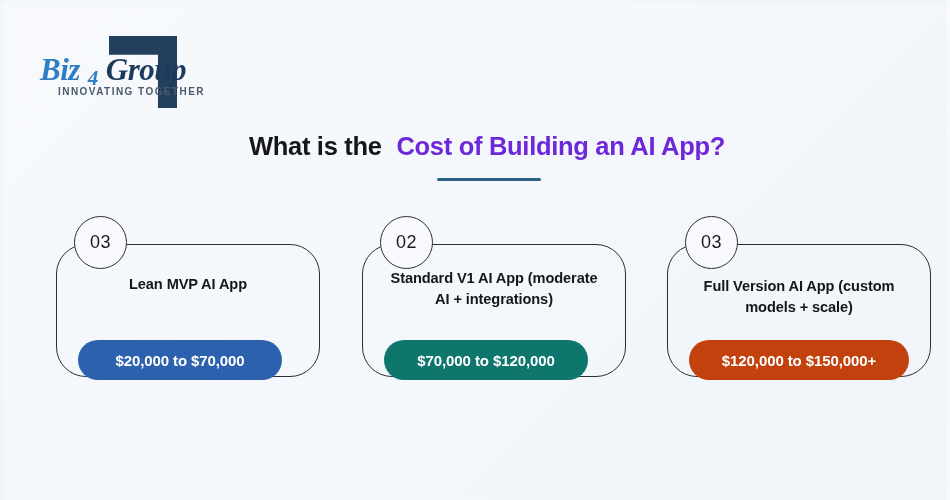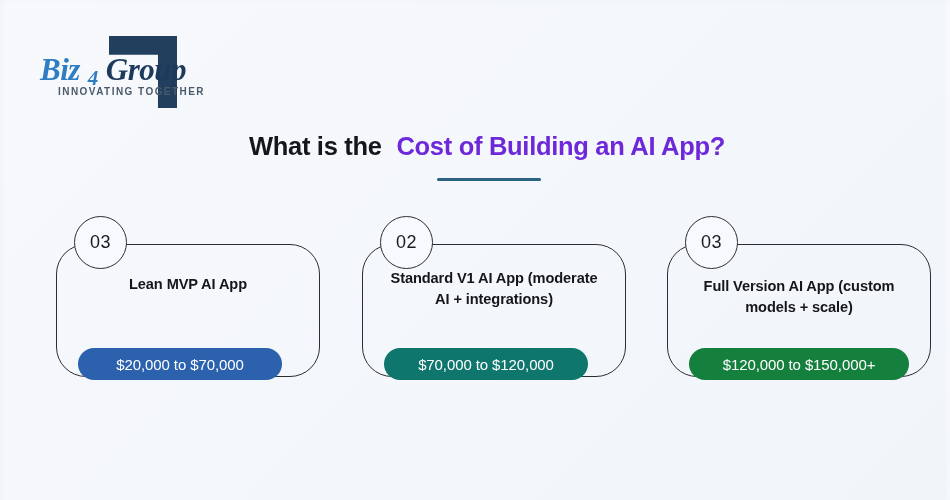--- a/index.html
+++ b/index.html
@@ -75,24 +75,24 @@
 
   .card-title {
     position:absolute; left:40px; top:62px; width:220px;
     font-size:14.6px; font-weight:700; line-height:1.42;
     color:#15161a; letter-spacing:-.1px;text-align:center;
   }
   #card-wrap-2 .card-title { top:56px; }
   #card-wrap-3 .card-title { top:64px; }
 
   .card-pill {
-    position:absolute; left:40px; top:136px;
-    min-width:204px; height:32px; border-radius:26px;
+    position:absolute; left:40px; top:128px;
+    min-width:204px; height:40px; border-radius:26px;
     display:flex; align-items:center; justify-content:center;
-    color:#ffffff; font-size:15px; font-weight:400;
+    color:#ffffff; font-size:15px; font-weight:700;
     letter-spacing:-.1px; white-space:nowrap; padding:0 22px;
     z-index:2;
   }
   #card-wrap-3 .card-pill { min-width:220px; }
 </style>
 </head>
 <body>
 
 <div id="logo">
   <div id="logo-bracket"></div>
@@ -118,14 +118,14 @@
   <div class="card-box"></div>
   <div class="card-badge">02</div>
   <div class="card-title">Standard V1 AI App (moderate AI + integrations)</div>
   <div class="card-pill" style="background: #0f766e;">$70,000 to $120,000</div>
 </div>
 
 <div class="card-wrap" id="card-wrap-3">
   <div class="card-box"></div>
   <div class="card-badge">03</div>
   <div class="card-title">Full Version AI App (custom models + scale)</div>
-  <div class="card-pill" style="background: #15803d;">$120,000 to $150,000+</div>
+  <div class="card-pill" style="background: #c2410c;">$120,000 to $150,000+</div>
 </div>
 
 </body></html>

